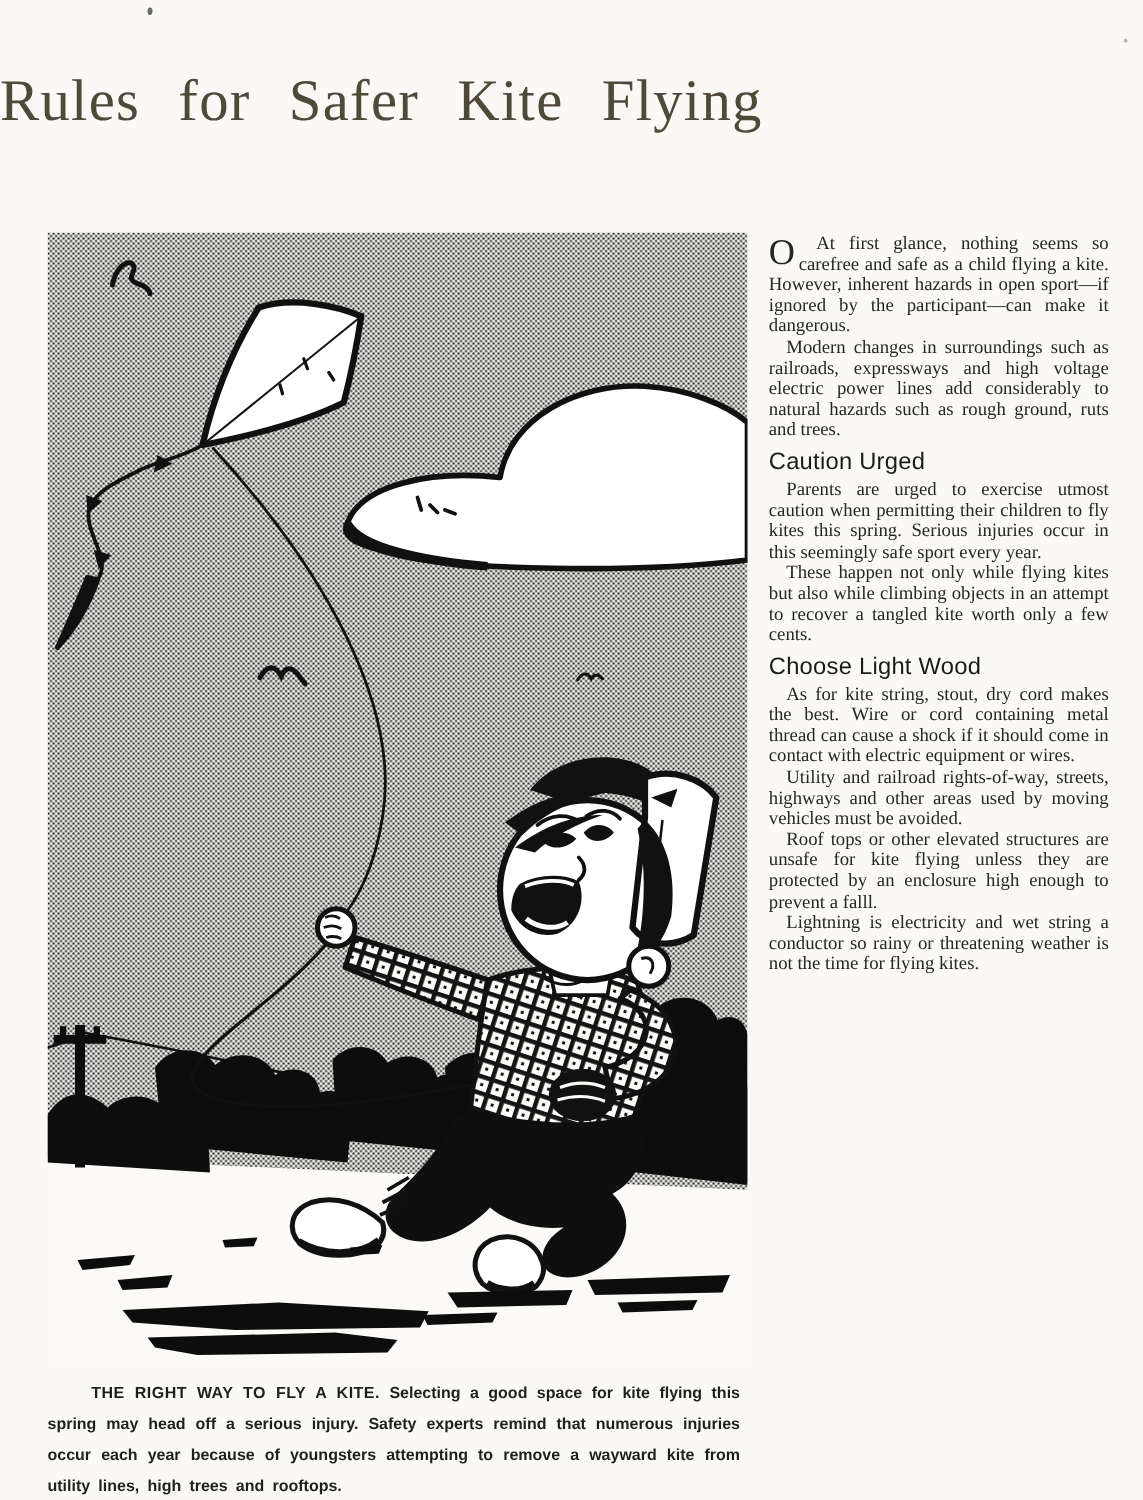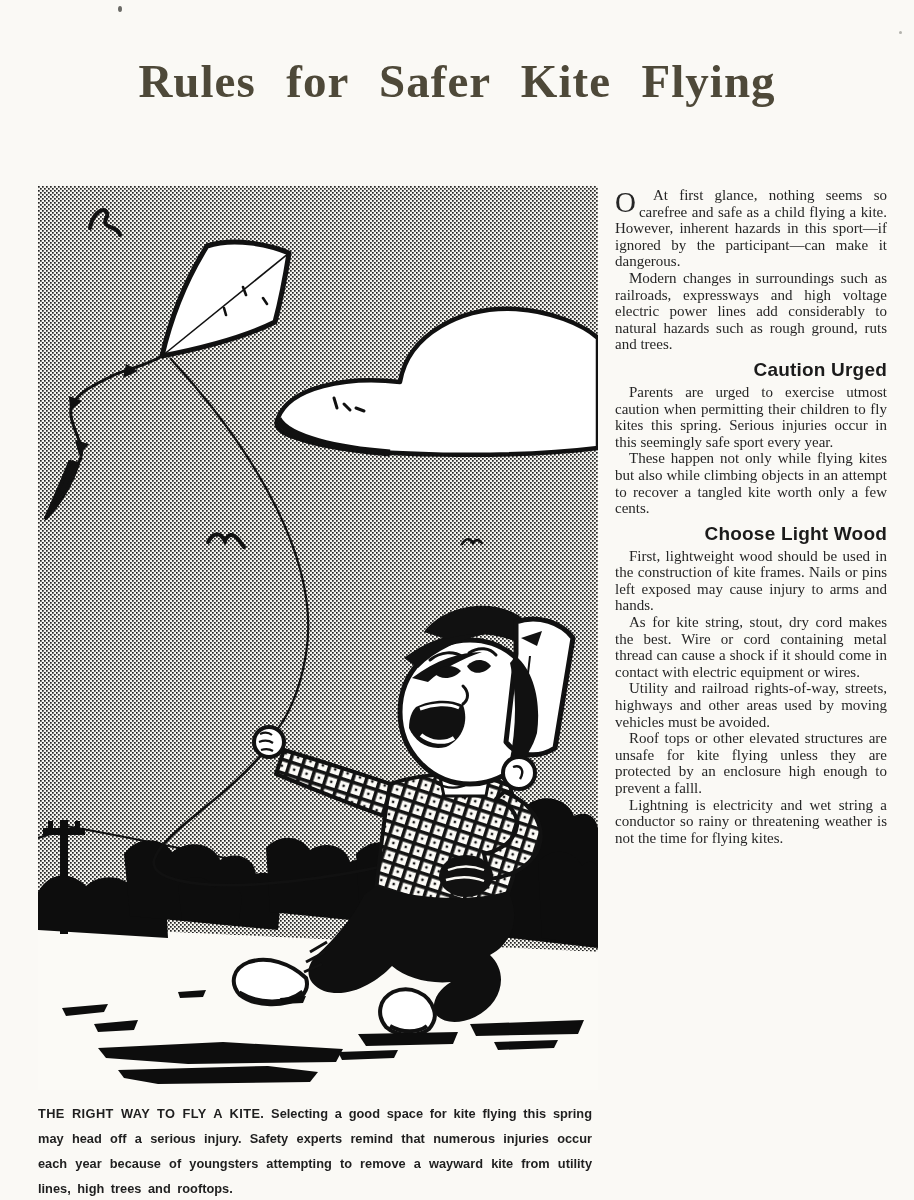--- a/index.html
+++ b/index.html
@@ -14,23 +14,23 @@
   body{
     width:914px;height:1200px;
     background:var(--paper);
     position:relative;
     font-family:"Liberation Serif", serif;
     overflow:hidden;
   }
   .speck{position:absolute;background:#6b6b66;border-radius:50%;}
   .page-title{
     position:absolute;left:0;top:54px;width:914px;
-    text-align:center;
+    text-align:left;
     font-family:"Liberation Serif", serif;
-    font-size:47px;font-weight:bold;
+    font-size:47px;font-weight:normal;
     color:var(--title-ink);
     letter-spacing:1px;word-spacing:0.38em;
   }
   .illustration{
     position:absolute;left:38px;top:186px;width:560px;height:904px;
   }
   .illustration svg{display:block;width:560px;height:904px;}
   .article{
     position:absolute;left:615px;top:187px;width:272px;
     color:var(--body-ink);
@@ -41,35 +41,35 @@
   .article p{text-indent:14px;}
   .article p.first{text-indent:0;}
   .dropcap{
     float:left;
     font-size:29px;line-height:26px;
     padding:2px 3px 0 0;
     font-weight:normal;
   }
   .section-heading{
     font-family:"Liberation Sans", sans-serif;
-    font-weight:bold;font-size:19px;line-height:22px;
+    font-weight:normal;font-size:19px;line-height:22px;
     color:var(--heading-ink);
-    text-align:right;text-indent:0;
+    text-align:left;text-indent:0;
     margin:6px 0 3px 0;
     letter-spacing:0.2px;
   }
   .caption{
     position:absolute;left:38px;top:1101px;width:554px;
     font-family:"Liberation Sans", sans-serif;
     font-size:12.8px;font-weight:bold;line-height:25px;
     color:#1f1f1f;
     text-align:justify;
     word-spacing:3px;
   }
-  .caption .lead{letter-spacing:0.4px;}
+  .caption .lead{letter-spacing:0.4px;margin-left:35px;}
 </style>
 </head>
 <body>
 
 <div class="speck" style="left:118px;top:6px;width:4px;height:6px;"></div>
 <div class="speck" style="left:899px;top:31px;width:3px;height:3px;opacity:.5;"></div>
 
 <h1 class="page-title">Rules for Safer Kite Flying</h1>
 
 <div class="illustration">
@@ -213,27 +213,26 @@
       <path d="M300,866 L360,864 L356,872 L304,874 Z"></path>
       <path d="M432,838 L546,834 L540,848 L438,850 Z"></path>
       <path d="M456,856 L520,854 L516,862 L460,864 Z"></path>
       <path d="M242,812 L268,810 L265,817 L244,818 Z"></path>
     </g>
   </svg>
 </div>
 
 <div class="article">
   <p class="first"><span class="dropcap">O</span></p>
-  <p>At first glance, nothing seems so carefree and safe as a child flying a kite. However, inherent hazards in this sport—if ignored by the participant—can make it dangerous.</p>
+  <p>At first glance, nothing seems so carefree and safe as a child flying a kite. However, inherent hazards in open sport—if ignored by the participant—can make it dangerous.</p>
   <p>Modern changes in surroundings such as railroads, expressways and high voltage electric power lines add considerably to natural hazards such as rough ground, ruts and trees.</p>
   <h2 class="section-heading">Caution Urged</h2>
   <p>Parents are urged to exercise utmost caution when permitting their children to fly kites this spring. Serious injuries occur in this seemingly safe sport every year.</p>
   <p>These happen not only while flying kites but also while climbing objects in an attempt to recover a tangled kite worth only a few cents.</p>
   <h2 class="section-heading">Choose Light Wood</h2>
-  <p>First, lightweight wood should be used in the construction of kite frames. Nails or pins left exposed may cause injury to arms and hands.</p>
   <p>As for kite string, stout, dry cord makes the best. Wire or cord containing metal thread can cause a shock if it should come in contact with electric equipment or wires.</p>
   <p>Utility and railroad rights-of-way, streets, highways and other areas used by moving vehicles must be avoided.</p>
   <p>Roof tops or other elevated structures are unsafe for kite flying unless they are protected by an enclosure high enough to prevent a falll.</p>
   <p>Lightning is electricity and wet string a conductor so rainy or threatening weather is not the time for flying kites.</p>
 </div>
 
 <div class="caption">
   <span class="lead">THE RIGHT WAY TO FLY A KITE.</span><span> Selecting a good space for kite flying this spring may head off a serious injury. Safety experts remind that numerous injuries occur each year because of youngsters attempting to remove a wayward kite from utility lines, high trees and rooftops.</span>
 </div>
 

